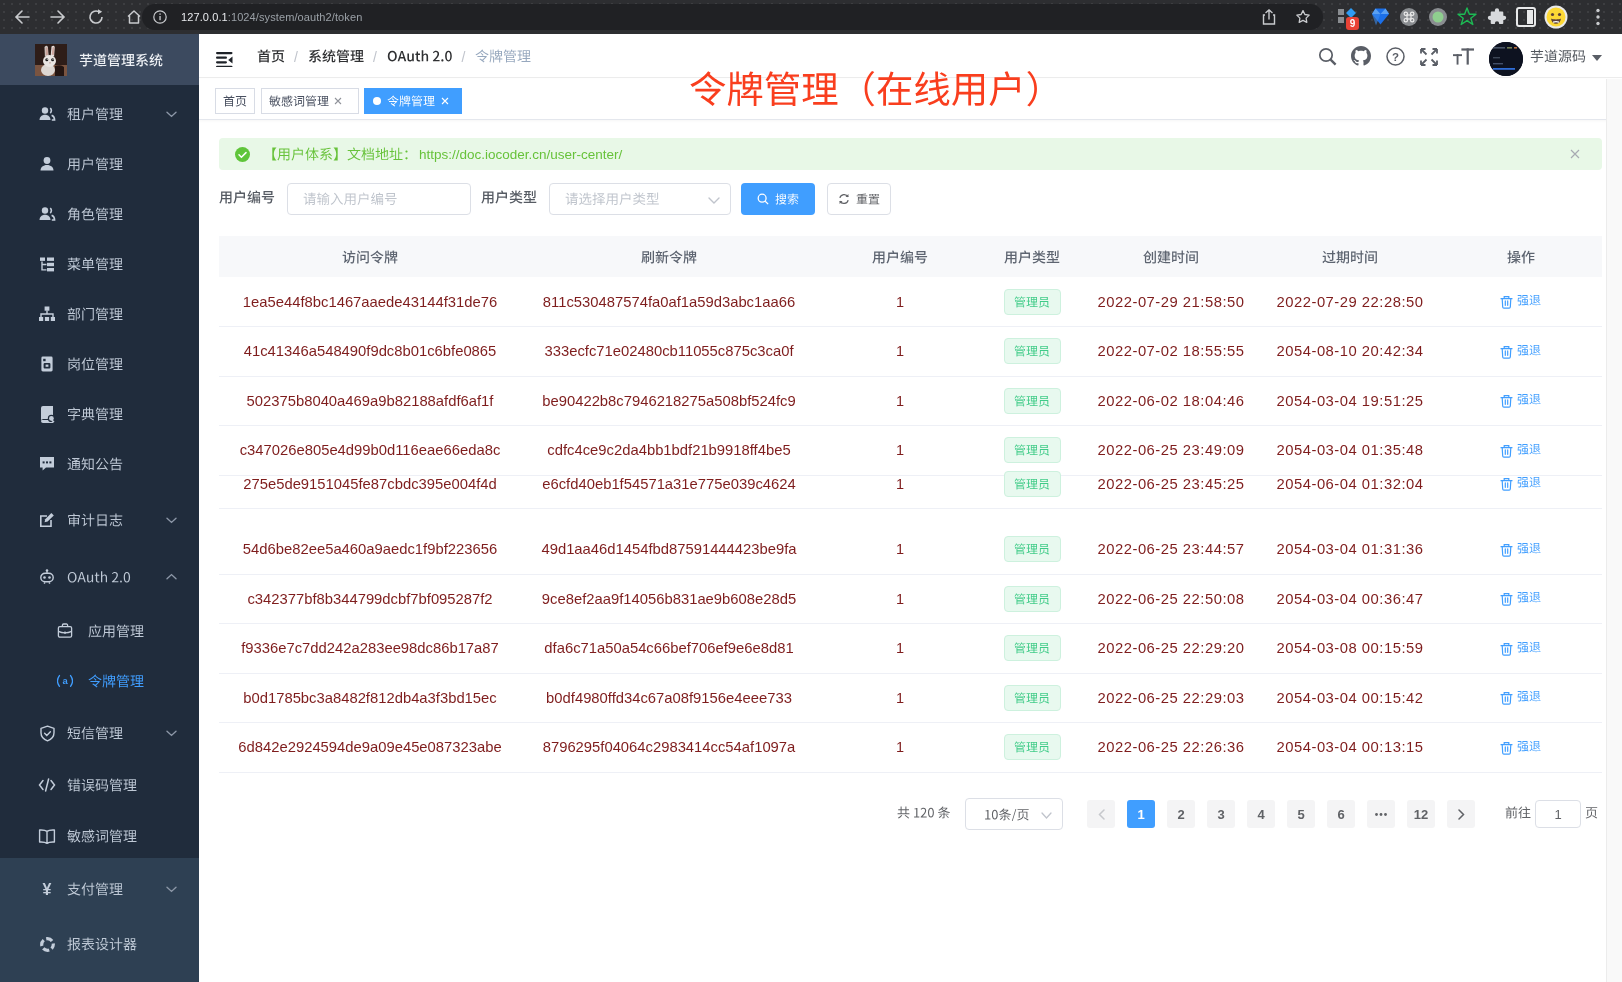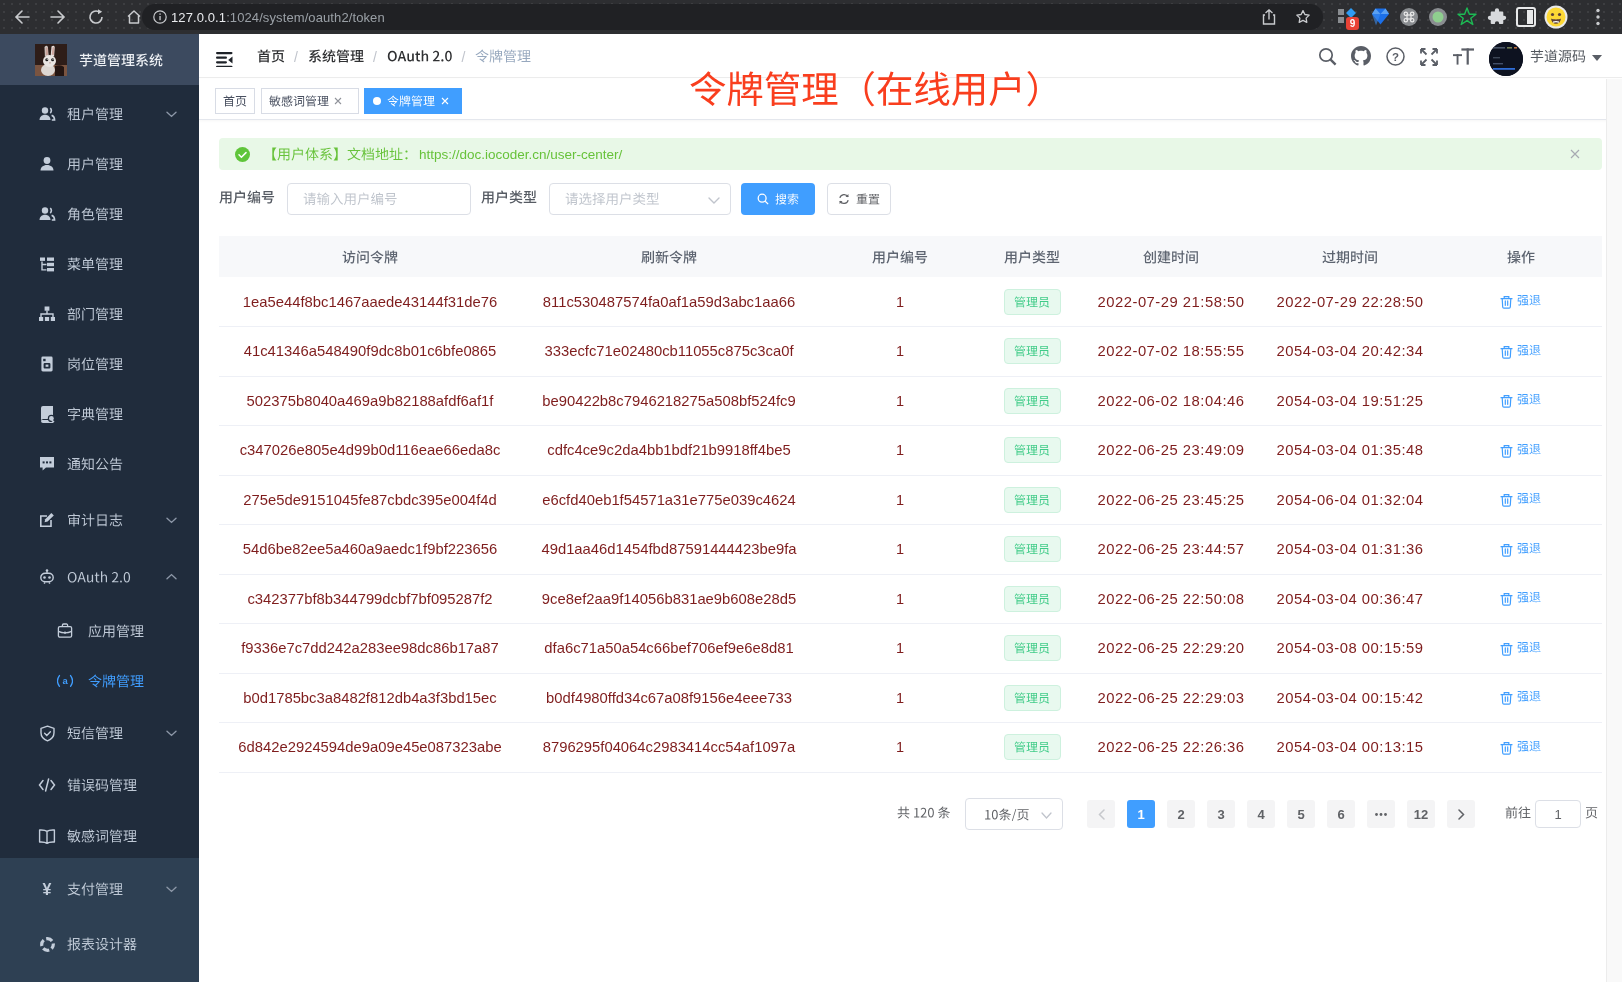--- a/index.html
+++ b/index.html
@@ -2,21 +2,21 @@
 <html><head><meta charset="utf-8"><style>
 *{margin:0;padding:0;box-sizing:border-box}
 html,body{width:1622px;height:982px;overflow:hidden}
 body{font-family:"Liberation Sans",sans-serif;position:relative;background:#fff}
 .abs{position:absolute}
 svg{display:block}
 .hc{display:flex;align-items:center;justify-content:center}
 
 #chrome{position:absolute;left:0;top:0;width:1622px;height:34px;background:#2d2e31;background-image:radial-gradient(circle,rgba(255,255,255,.08) 1px,transparent 1.3px);background-size:8px 8px}
 #urlbar{position:absolute;left:142px;top:4px;width:1181px;height:26px;border-radius:13px;background:#202124;display:flex;align-items:center}
-#urltext{font-size:13px;color:#9aa0a6;margin-left:4px;letter-spacing:.1px}
+#urltext{font-size:11px;color:#9aa0a6;margin-left:14px;letter-spacing:.1px}
 #urltext b{color:#e8eaed;font-weight:normal}
 
 #sidebar{position:absolute;left:0;top:34px;width:199px;height:948px;background:#202c3c}
 #logo{position:absolute;left:0;top:0;width:199px;height:51px;background:#3c4a5f;display:flex;align-items:center}
 #sideroot{position:absolute;left:0;top:824px;width:199px;height:124px;background:#2e4053}
 .mi{position:absolute;left:0;width:199px;height:50px;display:flex;align-items:center}
 .mico{position:absolute;left:38px;width:18px;height:18px;display:flex;align-items:center;justify-content:center}
 .mico2{position:absolute;left:57px;width:16px;height:16px;display:flex;align-items:center;justify-content:center}
 .mtxt{position:absolute;left:67px}
 .mtxt2{position:absolute;left:88px}
@@ -676,21 +676,21 @@
       <div class="cell c2">333ecfc71e02480cb11055c875c3ca0f</div>
       <div class="cell c3">1</div>
       <div class="cell c4">
         <div class="badge">
           <svg width="36" height="12" viewBox="0 0 36 12">
             <use href="#zadm" fill="#3ecb87"></use>
           </svg>
         </div>
       </div>
       <div class="cell c5">2022-07-02 18:55:55</div>
-      <div class="cell c6">2054-03-04 20:42:34</div>
+      <div class="cell c6">2054-08-10 20:42:34</div>
       <div class="cell c7">
         <svg width="41" height="15" viewBox="0 0 41 15">
           <use href="#zqt"></use>
         </svg>
       </div>
     </div>
     <div class="trow" style="top:342.0px">
       <div class="cell c1">502375b8040a469a9b82188afdf6af1f</div>
       <div class="cell c2">be90422b8c7946218275a508bf524fc9</div>
       <div class="cell c3">1</div>
@@ -721,21 +721,21 @@
         </div>
       </div>
       <div class="cell c5">2022-06-25 23:49:09</div>
       <div class="cell c6">2054-03-04 01:35:48</div>
       <div class="cell c7">
         <svg width="41" height="15" viewBox="0 0 41 15">
           <use href="#zqt"></use>
         </svg>
       </div>
     </div>
-    <div class="trow" style="top:441.0px">
+    <div class="trow" style="top:425px">
       <div class="cell c1">275e5de9151045fe87cbdc395e004f4d</div>
       <div class="cell c2">e6cfd40eb1f54571a31e775e039c4624</div>
       <div class="cell c3">1</div>
       <div class="cell c4">
         <div class="badge">
           <svg width="36" height="12" viewBox="0 0 36 12">
             <use href="#zadm" fill="#3ecb87"></use>
           </svg>
         </div>
       </div>

